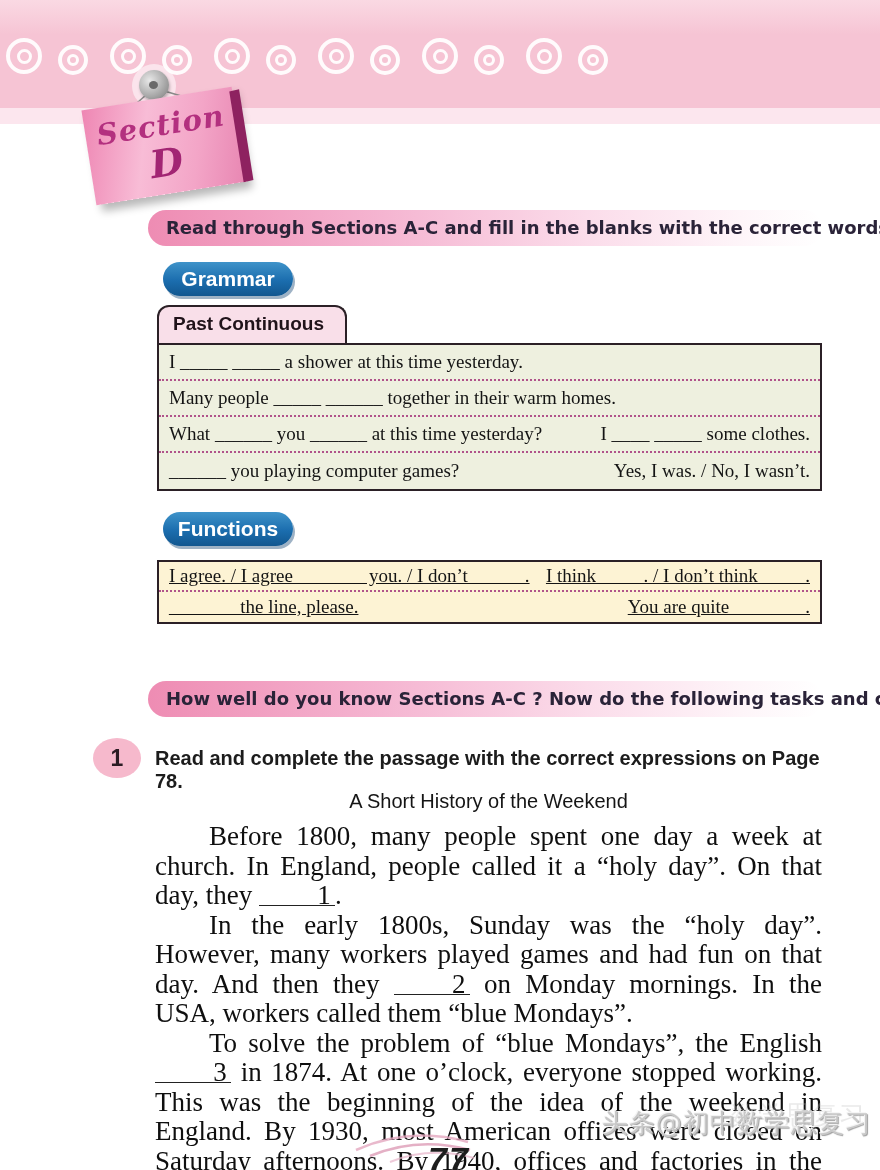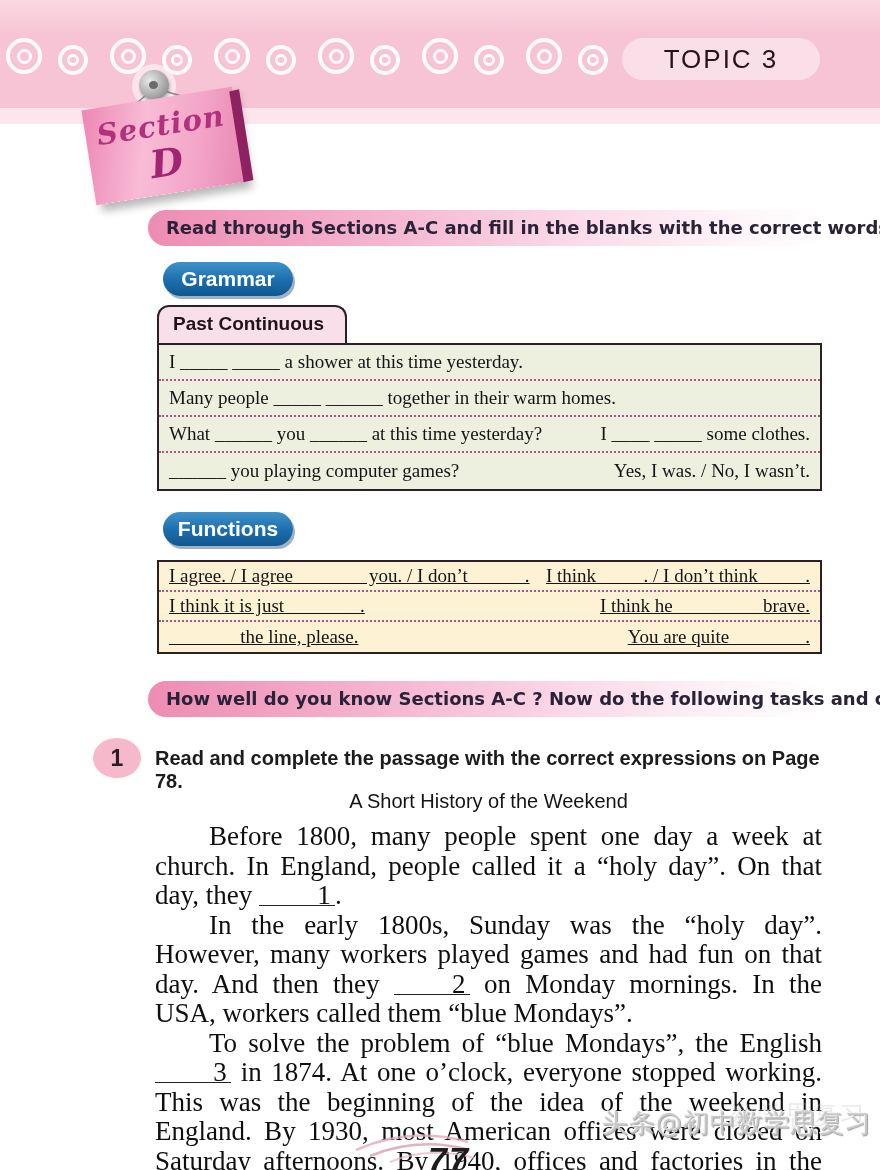--- a/index.html
+++ b/index.html
@@ -133,21 +133,20 @@
         </div>
         <div class="ring" style="width: 36px; height: 36px; left: 526px; top: 38px;">
           <div class="ring-inner" style="width: 15px; height: 15px;"></div>
         </div>
         <div class="ring" style="width: 30px; height: 30px; left: 578px; top: 45px;">
           <div class="ring-inner" style="width: 12px; height: 12px;"></div>
         </div>
       </div>
   </div>
   <div class="header-substrip"></div>
-  <div class="topic-pill">TOPIC 3</div>
 
   <div class="pin-halo"></div>
   <svg class="strings" width="300" height="160">
     <line x1="154" y1="88" x2="113" y2="124" stroke="#8a8a8a" stroke-width="1.6"></line>
     <line x1="154" y1="88" x2="229" y2="110" stroke="#8a8a8a" stroke-width="1.6"></line>
   </svg>
   <div class="pin">
       <div class="pin-dot"></div>
     </div>
   <div class="section-note">
@@ -178,24 +177,20 @@
     </div>
   </div>
 
   <div class="blue-badge badge-functions">Functions</div>
   <div class="rule-table functions-table">
     <div class="rule-row">
       <span class="rule-left">I agree. / I agree _______ you. / I don’t _____ .</span>
       <span class="rule-right">I think ____ . / I don’t think ____ .</span>
     </div>
     <div class="rule-row">
-      <span class="rule-left">I think it is just _______ .</span>
-      <span class="rule-right">I think he ____ ____ brave.</span>
-    </div>
-    <div class="rule-row">
       <span class="rule-left">_______ the line, please.</span>
       <span class="rule-right">You are quite _______ .</span>
     </div>
   </div>
 
   <div class="pink-banner banner-check">How well do you know Sections A-C ? Now do the following tasks and check.</div>
 
   <div class="task-number">1</div>
   <div class="task-label">Read and complete the passage with the correct expressions on Page 78.</div>
 

